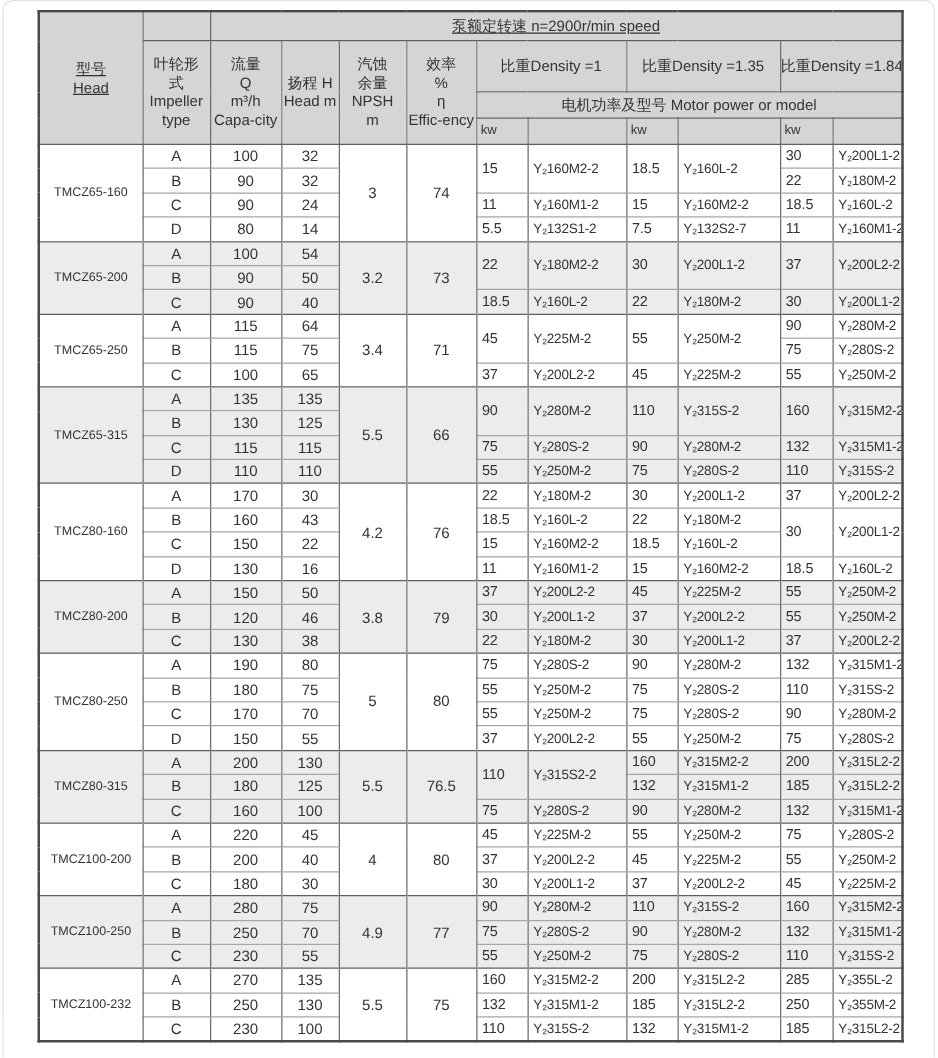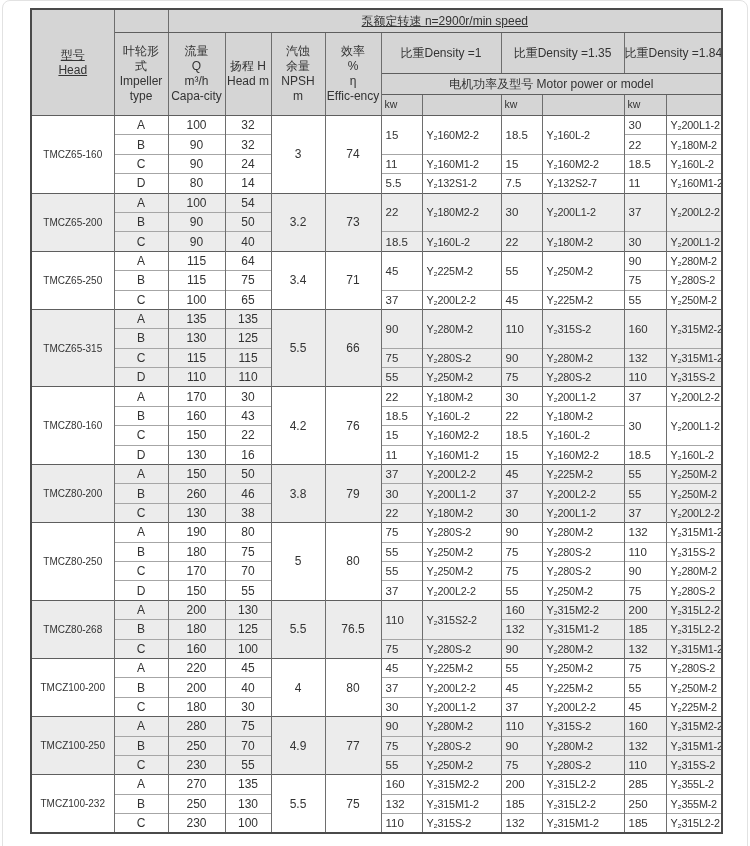--- a/index.html
+++ b/index.html
@@ -321,21 +321,21 @@
           <td class="c-num band" rowspan="3">79</td>
           <td class="c-kw band">37</td>
           <td class="c-motor band">Y₂200L2-2</td>
           <td class="c-kw band">45</td>
           <td class="c-motor band">Y₂225M-2</td>
           <td class="c-kw band">55</td>
           <td class="c-motor band">Y₂250M-2</td>
         </tr>
         <tr>
           <td class="c-imp band">B</td>
-          <td class="c-num band">260</td>
+          <td class="c-num band">120</td>
           <td class="c-num band">46</td>
           <td class="c-kw band">30</td>
           <td class="c-motor band">Y₂200L1-2</td>
           <td class="c-kw band">37</td>
           <td class="c-motor band">Y₂200L2-2</td>
           <td class="c-kw band">55</td>
           <td class="c-motor band">Y₂250M-2</td>
         </tr>
         <tr>
           <td class="c-imp band">C</td>
@@ -389,21 +389,21 @@
           <td class="c-num">150</td>
           <td class="c-num">55</td>
           <td class="c-kw">37</td>
           <td class="c-motor">Y₂200L2-2</td>
           <td class="c-kw">55</td>
           <td class="c-motor">Y₂250M-2</td>
           <td class="c-kw">75</td>
           <td class="c-motor">Y₂280S-2</td>
         </tr>
         <tr class="group-start">
-          <td class="c-model band" rowspan="3">TMCZ80-268</td>
+          <td class="c-model band" rowspan="3">TMCZ80-315</td>
           <td class="c-imp band">A</td>
           <td class="c-num band">200</td>
           <td class="c-num band">130</td>
           <td class="c-num band" rowspan="3">5.5</td>
           <td class="c-num band" rowspan="3">76.5</td>
           <td class="c-kw band" rowspan="2">110</td>
           <td class="c-motor band" rowspan="2">Y₂315S2-2</td>
           <td class="c-kw band">160</td>
           <td class="c-motor band">Y₂315M2-2</td>
           <td class="c-kw band">200</td>

